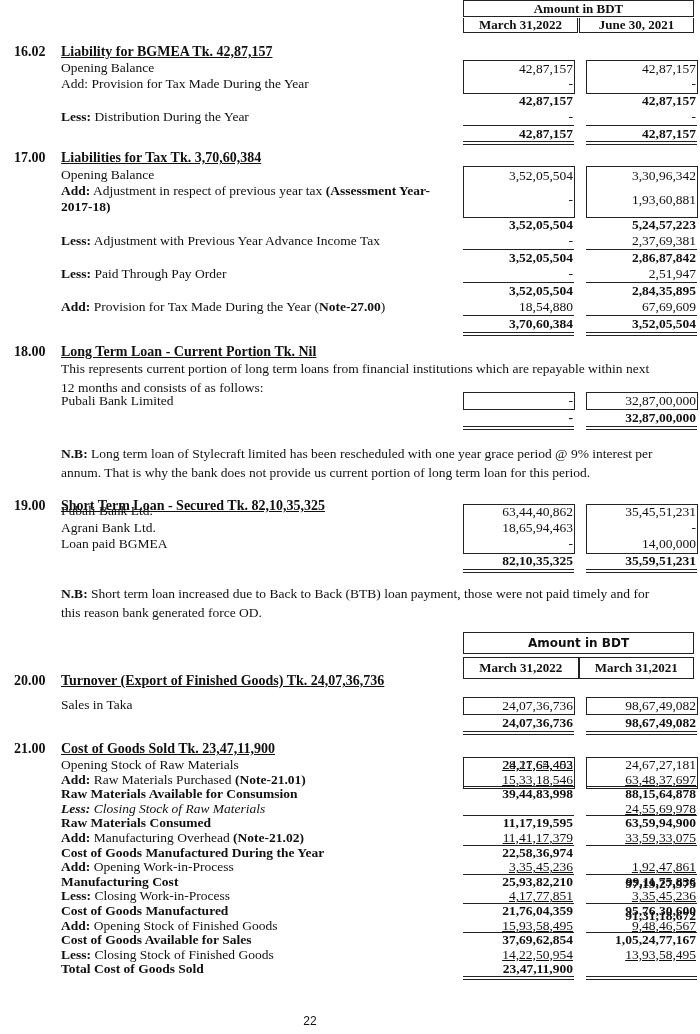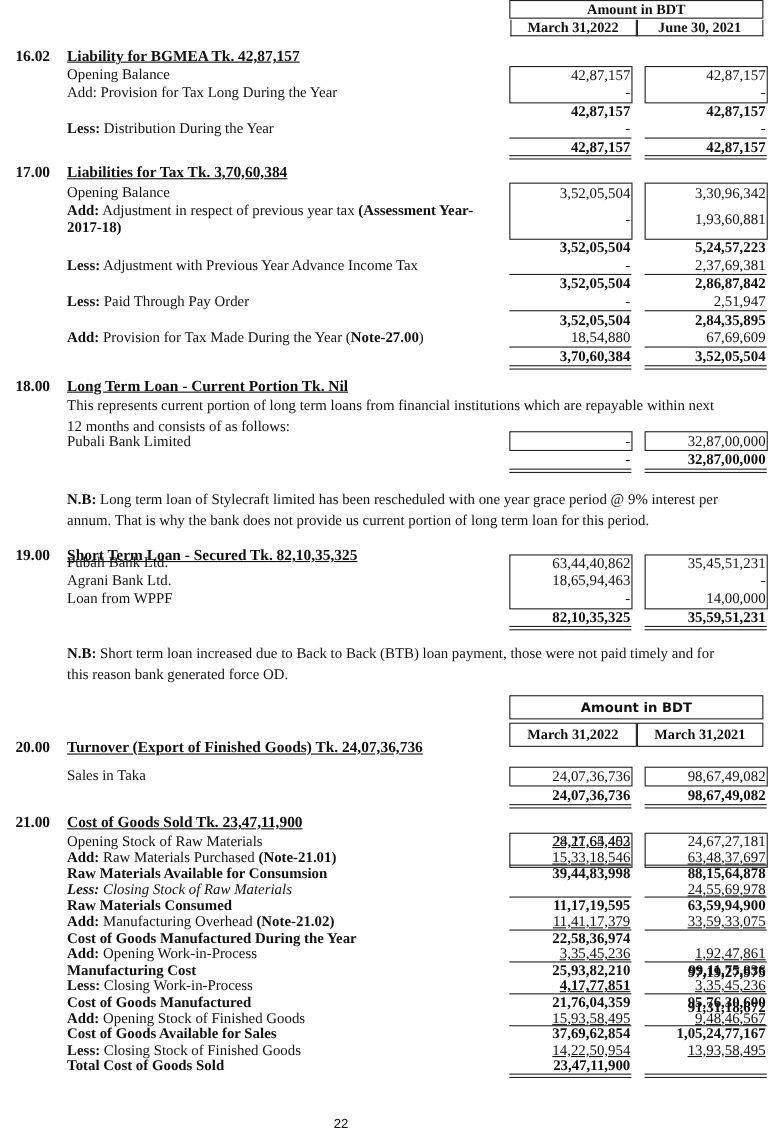--- a/index.html
+++ b/index.html
@@ -1,20 +1,20 @@
 <!DOCTYPE html>
 <html><head>
 <meta charset="utf-8">
 <style>
   html, body { margin:0; padding:0; background:#fff; }
   body { width:700px; height:1034px; position:relative; overflow:hidden;
          font-family:"Liberation Serif", serif; color:#111; font-size:13px; }
   .hdr { position:absolute; left:463px; width:231px; }
   .hdr-top { border:1px solid #222; height:15px; text-align:center; font-weight:bold; font-size:13px; line-height:15px; }
-  .hdr-cols { display:flex; justify-content:center; margin-top:1px; }
+  .hdr-cols { display:flex; justify-content:space-between; margin-top:1px; }
   .hdr-col { width:114px; border:1px solid #222; text-align:center; font-weight:bold; font-size:13px; }
   .hdr.h1 .hdr-cols .hdr-col { border-top:none; height:14px; line-height:14px; width:113px; }
   .hdr.h1 .hdr-top { height:15px; }
   .hdr.h2 .hdr-top { font-family:"DejaVu Sans", sans-serif; font-size:12px; height:20px; line-height:20px; }
   .hdr.h2 .hdr-col { height:20px; line-height:20px; margin-top:2px; width:114px; }
   .sec-num { position:absolute; left:14px; font-weight:bold; font-size:14px; }
   .sec-title { position:absolute; left:61px; font-weight:bold; text-decoration:underline; font-size:14px; }
   .lbl { position:absolute; left:61px; font-size:13.5px; line-height:16px; }
   .lbl b { font-weight:bold; }
   .val { position:absolute; width:110px; text-align:right; font-size:13.5px; line-height:16px; }
@@ -38,21 +38,21 @@
   </div>
 </div>
 
 <div class="sec-num" style="top:44px;">16.02</div>
 <div class="sec-title" style="top:44px;">Liability for BGMEA Tk. 42,87,157</div>
 <div class="box" style="left:463px;top:60px;width:110px;height:32px;"></div>
 <div class="box" style="left:586px;top:60px;width:110px;height:32px;"></div>
 <div class="lbl" style="top:60px;">Opening Balance</div>
 <div class="val v1" style="top:61px;">42,87,157</div>
 <div class="val v2" style="top:61px;">42,87,157</div>
-<div class="lbl" style="top:76px;">Add: Provision for Tax Long During the Year</div>
+<div class="lbl" style="top:76px;">Add: Provision for Tax Made During the Year</div>
 <div class="val v1" style="top:76px;">-</div>
 <div class="val v2" style="top:76px;">-</div>
 <div class="val v1 b" style="top:93px;">42,87,157</div>
 <div class="val v2 b" style="top:93px;">42,87,157</div>
 <div class="lbl" style="top:109px;"><b>Less:</b><span> Distribution During the Year</span></div>
 <div class="val v1" style="top:109px;">-</div>
 <div class="val v2" style="top:109px;">-</div>
 <div class="ul" style="left:463px;top:125px;width:111px;"></div>
 <div class="ul" style="left:586px;top:125px;width:111px;"></div>
 <div class="val v1 b" style="top:126px;">42,87,157</div>
@@ -113,21 +113,21 @@
 <div class="sec-num" style="top:498px;">19.00</div>
 <div class="sec-title" style="top:498px;">Short Term Loan - Secured Tk. 82,10,35,325</div>
 <div class="box" style="left:463px;top:504px;width:110px;height:48px;"></div>
 <div class="box" style="left:586px;top:504px;width:110px;height:48px;"></div>
 <div class="lbl" style="top:503px;">Pubali Bank Ltd.</div>
 <div class="val v1" style="top:504px;">63,44,40,862</div>
 <div class="val v2" style="top:504px;">35,45,51,231</div>
 <div class="lbl" style="top:520px;">Agrani Bank Ltd.</div>
 <div class="val v1" style="top:520px;">18,65,94,463</div>
 <div class="val v2" style="top:520px;">-</div>
-<div class="lbl" style="top:536px;">Loan from WPPF</div>
+<div class="lbl" style="top:536px;">Loan paid BGMEA</div>
 <div class="val v1" style="top:536px;">-</div>
 <div class="val v2" style="top:536px;">14,00,000</div>
 <div class="val v1 b" style="top:553px;">82,10,35,325</div>
 <div class="val v2 b" style="top:553px;">35,59,51,231</div>
 <div class="dul" style="left:463px;top:569px;width:111px;"></div>
 <div class="dul" style="left:586px;top:569px;width:111px;"></div>
 <div class="para" style="top:584px;width:600px;"><b>N.B:</b><span> Short term loan increased due to Back to Back (BTB) loan payment, those were not paid timely and for this reason bank generated force OD.</span></div>
 
 <div class="hdr h2" style="top:632px;">
   <div class="hdr-top">Amount in BDT</div>
@@ -183,21 +183,21 @@
     <div class="ul" style="left: 586px; width: 111px; top: 844.6px;"></div>
     <div class="lbl" style="top: 859.2px;"><b>Add:</b><span> Opening Work-in-Process</span></div>
     <div class="val v1" style="top: 859.2px; text-decoration: underline;">3,35,45,236</div>
     <div class="val v2" style="top: 859.2px; text-decoration: underline;">1,92,47,861</div>
     <div class="lbl" style="top: 873.8px;"><b>Manufacturing Cost</b></div>
     <div class="val v1 b" style="top: 873.8px;">25,93,82,210</div>
     <div class="val v2 b" style="top: 873.8px;">99,11,75,836</div>
     <div class="ul" style="left: 463px; width: 111px; top: 873.8px;"></div>
     <div class="ul" style="left: 586px; width: 111px; top: 873.8px;"></div>
     <div class="lbl" style="top: 888.4px;"><b>Less:</b><span> Closing Work-in-Process</span></div>
-    <div class="val v1" style="top: 888.4px; text-decoration: underline; font-weight: bold;">4,17,77,851</div>
+    <div class="val v1" style="top: 888.4px; text-decoration: underline;">4,17,77,851</div>
     <div class="val v2" style="top: 888.4px; text-decoration: underline;">3,35,45,236</div>
     <div class="lbl" style="top: 903px;"><b>Cost of Goods Manufactured</b></div>
     <div class="val v1 b" style="top: 903px;">21,76,04,359</div>
     <div class="val v2 b" style="top: 903px;">95,76,30,600</div>
     <div class="ul" style="left: 463px; width: 111px; top: 903px;"></div>
     <div class="ul" style="left: 586px; width: 111px; top: 903px;"></div>
     <div class="lbl" style="top: 917.6px;"><b>Add:</b><span> Opening Stock of Finished Goods</span></div>
     <div class="val v1" style="top: 917.6px; text-decoration: underline;">15,93,58,495</div>
     <div class="val v2" style="top: 917.6px; text-decoration: underline;">9,48,46,567</div>
     <div class="lbl" style="top: 932.2px;"><b>Cost of Goods Available for Sales</b></div>

